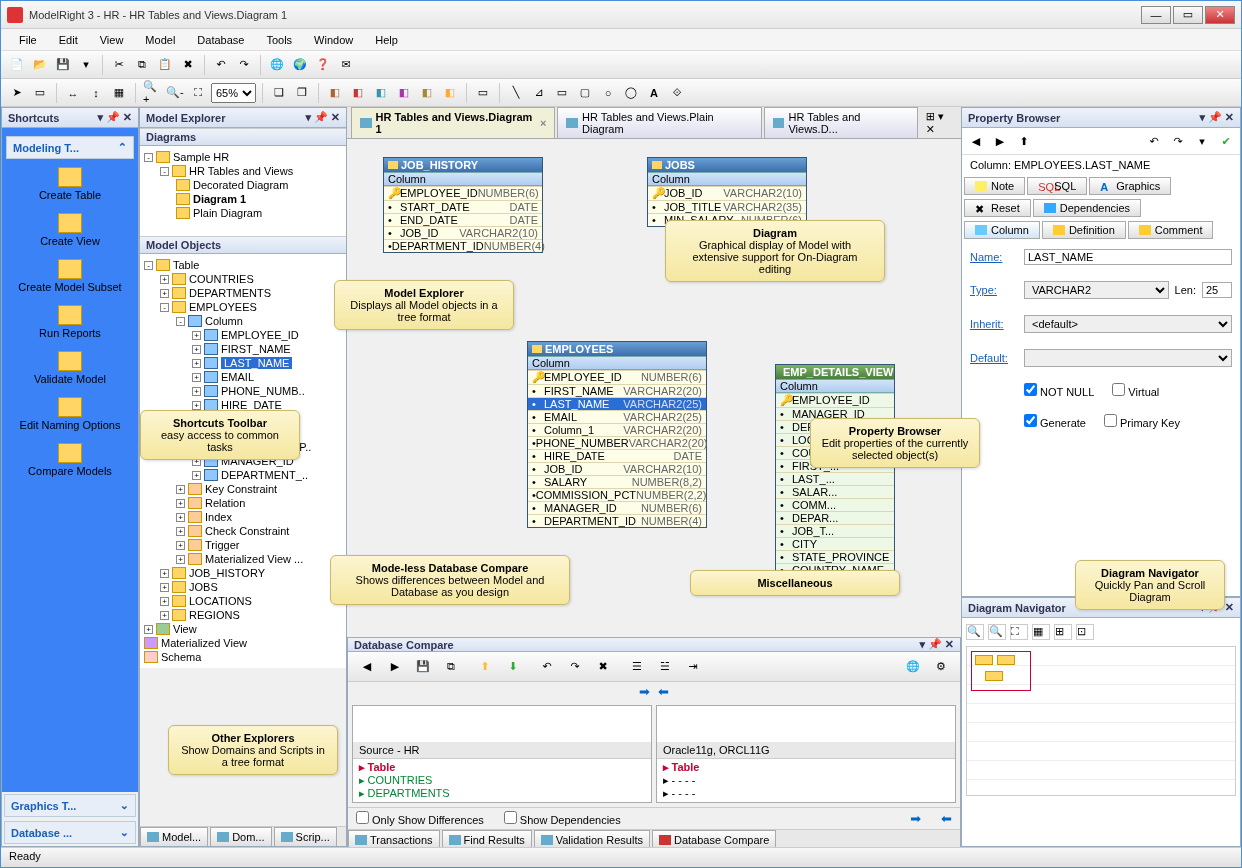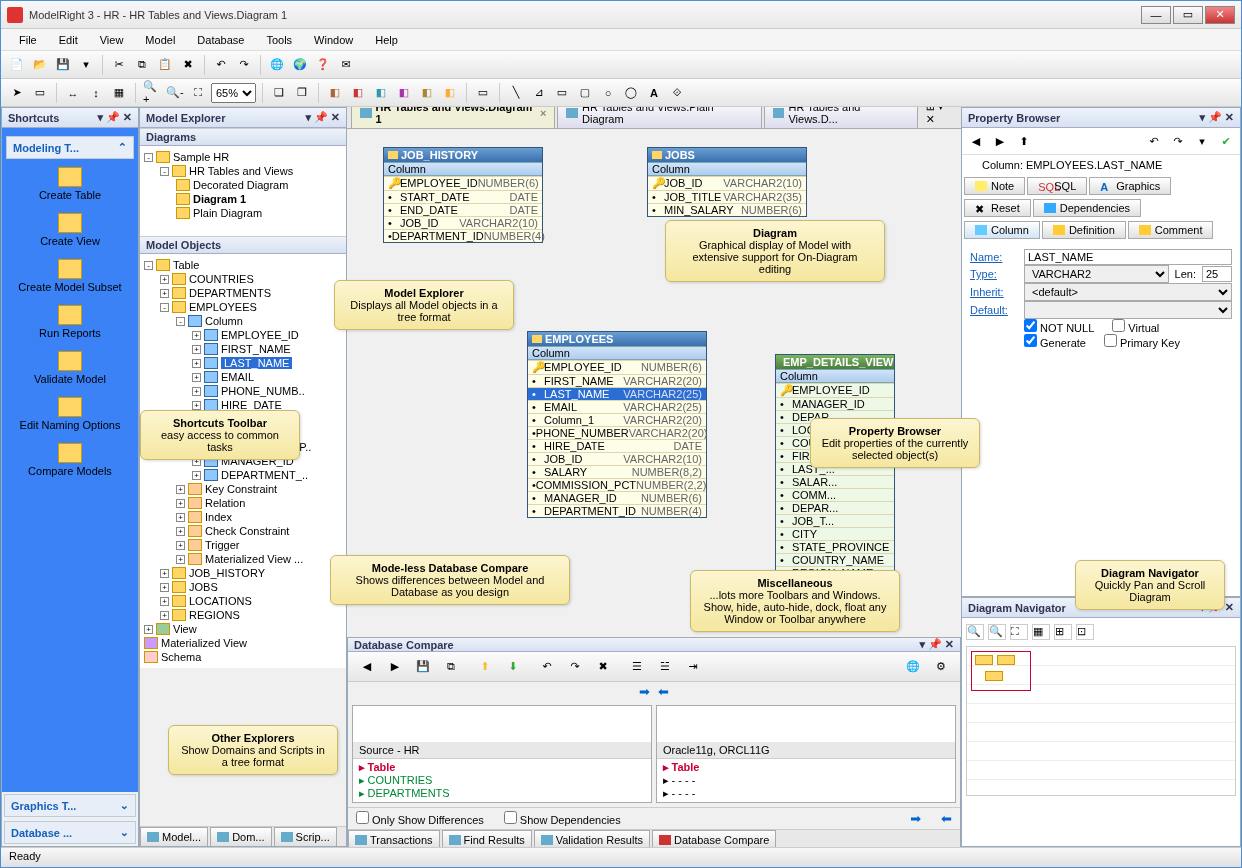--- a/index.html
+++ b/index.html
@@ -42,21 +42,21 @@
 .tree .exp { width: 9px; height: 9px; border: 1px solid #888; display: inline-flex; align-items: center; justify-content: center; font-size: 8px; line-height: 7px; cursor: pointer; }
 .tree .ticon { width: 14px; height: 12px; background: #ffd666; border: 1px solid #c90; display: inline-block; }
 .tree .ticon.col { background: #8fc7ff; border-color: #369; }
 .tree .sel { background: #2a6dd4; color: #fff; padding: 0 3px; }
 .tree .bold { font-weight: bold; }
 .tabstrip { display: flex; background: #e8e8e8; border-top: 1px solid #ccc; }
 .tabstrip .tab { padding: 3px 6px; border: 1px solid #aaa; border-bottom: none; background: linear-gradient(#fefefe,#e0e0e0); cursor: pointer; display: flex; align-items: center; gap: 3px; margin-right: 2px; font-size: 10px; }
 .tabstrip .tab .ti { width: 12px; height: 10px; background: #6ac; }
 
 .center { flex: 1; display: flex; flex-direction: column; overflow: hidden; }
-.doc-tabs { display: flex; background: #e8e8e8; border-bottom: 1px solid #aaa; height: 22px; align-items: flex-end; padding-left: 4px; }
+.doc-tabs { display: flex; background: #e8e8e8; border-bottom: 1px solid #aaa; height: 32px; align-items: flex-end; padding-left: 4px; }
 .doc-tabs .dt { padding: 3px 8px; border: 1px solid #aaa; border-bottom: none; background: linear-gradient(#fefefe,#dde); margin-right: 2px; cursor: pointer; display: flex; align-items: center; gap: 4px; }
 .doc-tabs .dt.active { background: #f0f0d8; font-weight: bold; }
 .doc-tabs .dt .di { width: 12px; height: 10px; background: #6ac; }
 .doc-tabs .dt .x { color: #888; cursor: pointer; }
 
 .canvas { flex: 1; background: #f0f0f0; position: relative; overflow: hidden; }
 .entity { position: absolute; border: 1px solid #335577; background: #fff; font-size: 9px; }
 .entity .e-hdr { background: linear-gradient(#6a9fd4,#3a6fad); color: #fff; padding: 1px 4px; font-weight: bold; display: flex; align-items: center; gap: 3px; }
 .entity .e-hdr .ei { width: 10px; height: 8px; background: #ffd666; }
 .entity .e-sub { background: linear-gradient(#d0e4f8,#b0ccf0); padding: 0 4px; border-top: 1px solid #7aa; border-bottom: 1px solid #7aa; }
@@ -83,26 +83,26 @@
 .dbcompare .pane .pb .r.red { color: #c03; font-weight: bold; }
 .dbcompare .pane .pb .r.green { color: #083; font-weight: normal; }
 .dbcompare .opts { padding: 3px 8px; display: flex; gap: 20px; align-items: center; background: #f0f0f0; border-top: 1px solid #ccc; }
 .arrows { display: flex; justify-content: center; gap: 8px; padding: 2px; }
 .arrow { color: #06c; font-size: 13px; cursor: pointer; }
 
 .right { width: 280px; display: flex; flex-direction: column; }
 .prop-body { background: #fff; flex: 1; display: flex; flex-direction: column; }
 .prop-tb { padding: 4px; display: flex; gap: 4px; border-bottom: 1px solid #ddd; }
 .prop-tb .pb { width: 20px; height: 18px; display: flex; align-items: center; justify-content: center; cursor: pointer; }
-.prop-path { padding: 4px 20px; }
+.prop-path { padding: 4px 8px; }
 .prop-tabs { display: flex; flex-wrap: wrap; padding: 2px; gap: 2px; }
 .prop-tabs .pt { padding: 2px 10px; background: linear-gradient(#fff,#e0e0e0); border: 1px solid #aaa; cursor: pointer; display: flex; align-items: center; gap: 4px; }
 .prop-tabs .pt.act { background: linear-gradient(#fff,#d0e4f8); }
 .prop-tabs .pt .pi { width: 12px; height: 10px; }
-.prop-form { padding: 8px; display: flex; flex-direction: column; gap: 0; }
+.prop-form { padding: 8px; display: flex; flex-direction: column; gap: 16px; }
 .prop-form .row { display: flex; align-items: center; gap: 6px; }
 .prop-form .row label { width: 48px; color: #1560bd; text-decoration: underline; }
 .prop-form .row input[type=text], .prop-form .row select { flex: 1; border: 1px solid #aaa; padding: 1px 3px; font-size: 11px; }
 .prop-form .row input.len { flex: none; width: 30px; }
 .prop-form .chks { display: flex; gap: 18px; padding-left: 54px; align-items: flex-end; }
 
 .dnav { height: 250px; border-top: 1px solid #aaa; }
 .dnav .dn-body { background: #fff; padding: 4px; height: calc(100% - 20px); }
 .dnav .dn-tb { display: flex; gap: 4px; padding: 2px 0 6px; }
 .dnav .dn-tb .nb { width: 18px; height: 16px; border: 1px solid #ccc; cursor: pointer; }
@@ -758,21 +758,20 @@
 <div class="callout" style="left:810px;top:418px;width:170px">
     <div class="t">Property Browser</div>
     <div>Edit properties of the currently selected object(s)</div>
   </div>
 <div class="callout" style="left:330px;top:555px;width:240px">
     <div class="t">Mode-less Database Compare</div>
     <div>Shows differences between Model and Database as you design</div>
   </div>
 <div class="callout" style="left:690px;top:570px;width:210px">
     <div class="t">Miscellaneous</div>
-    <div>...lots more Toolbars and Windows.  Show, hide, auto-hide, dock, float any Window or Toolbar anywhere</div>
   </div>
 <div class="callout" style="left:168px;top:725px;width:170px">
     <div class="t">Other Explorers</div>
     <div>Show Domains and Scripts in a tree format</div>
   </div>
 <div class="callout" style="left:1075px;top:560px;width:150px">
     <div class="t">Diagram Navigator</div>
     <div>Quickly Pan and Scroll Diagram</div>
   </div>
 

